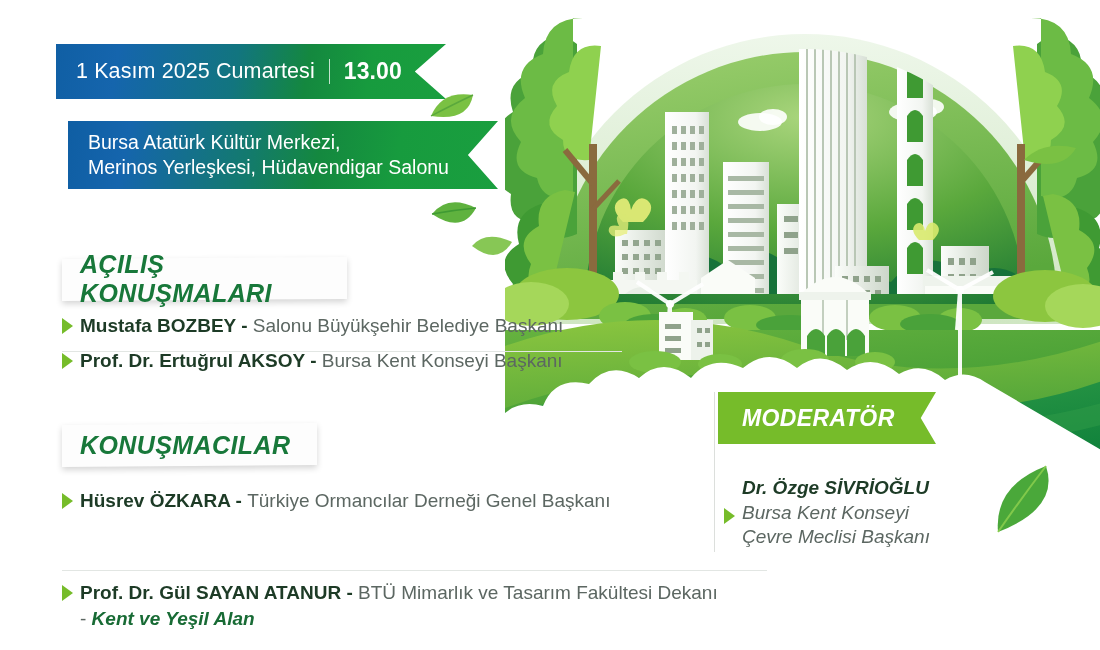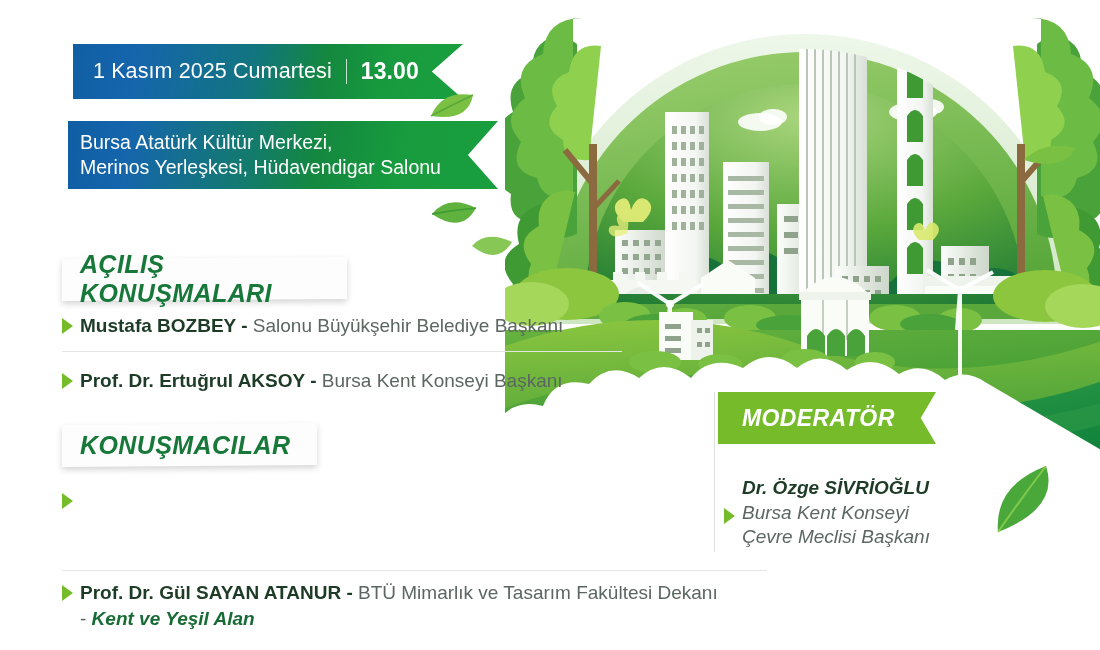--- a/index.html
+++ b/index.html
@@ -37,21 +37,21 @@
   
   .ribbon {
     position: absolute;
     color: #ffffff;
     display: flex;
     align-items: center;
     box-sizing: border-box;
     filter: drop-shadow(0 3px 4px rgba(0,0,0,0.22));
   }
   .ribbon-date {
-    left: 73px;
+    left: 56px;
     top: 44px;
     width: 390px;
     height: 55px;
     background: linear-gradient(100deg,#105fa4 0%, #1565ad 16%, #12757f 46%, #14883f 64%, #179b3e 80%, #1a9f3f 100%);
     -webkit-clip-path: polygon(0 0, 100% 0, 100% 100%, 0 100%, 0 100%);
     clip-path: polygon(0% 0%, 100% 0%, 92% 50%, 100% 100%, 0% 100%);
     padding-left: 20px;
     font-size: 21.5px;
     letter-spacing: 0.1px;
   }
@@ -66,21 +66,21 @@
   }
   .ribbon-date .d-time { font-weight: 700; font-size: 23px; }
 
   .ribbon-venue {
     left: 68px;
     top: 121px;
     width: 430px;
     height: 68px;
     background: linear-gradient(100deg,#0f5ea3 0%, #1565ad 14%, #137a6e 42%, #14883f 58%, #179b3e 76%, #1a9f3f 100%);
     clip-path: polygon(0% 0%, 100% 0%, 93% 50%, 100% 100%, 0% 100%);
-    padding-left: 12px;
+    padding-left: 20px;
     font-size: 19.5px;
     line-height: 1.28;
     font-weight: 400;
   }
 
   
   .sec-head {
     position: absolute;
     box-sizing: border-box;
     background: #fdfdfd;
@@ -134,21 +134,21 @@
     white-space: nowrap;
     margin-top: 1px;
   }
   .line-topic i {
     color: #186b35;
     font-weight: 700;
     font-style: italic;
   }
 
   .e1 { top: 313px; }
-  .e2 { top: 368px; }
+  .e2 { top: 348px; }
   .e3 { top: 488px; }
   .e4 { top: 580px; }
 
   .divider {
     position: absolute;
     left: 62px;
     height: 1px;
     background: #e2e6e3;
   }
   .div1 { top: 351px; width: 560px; }
@@ -585,20 +585,23 @@
     </div>
   </div>
 
   <div class="sec-head sec-konus">
     <span>KONUŞMACILAR</span>
   </div>
 
   <div class="entry e3">
     <div class="bullet"></div>
     <div class="entry-lines">
+      <div class="line-main">
+        <b>Hüsrev ÖZKARA</b><b> - </b><span>Türkiye Ormancılar Derneği Genel Başkanı</span>
+      </div>
     </div>
   </div>
 
   <div class="divider div2"></div>
 
   <div class="entry e4">
     <div class="bullet"></div>
     <div class="entry-lines">
       <div class="line-main">
         <b>Prof. Dr. Gül SAYAN ATANUR</b><b> - </b><span>BTÜ Mimarlık ve Tasarım Fakültesi Dekanı</span>

